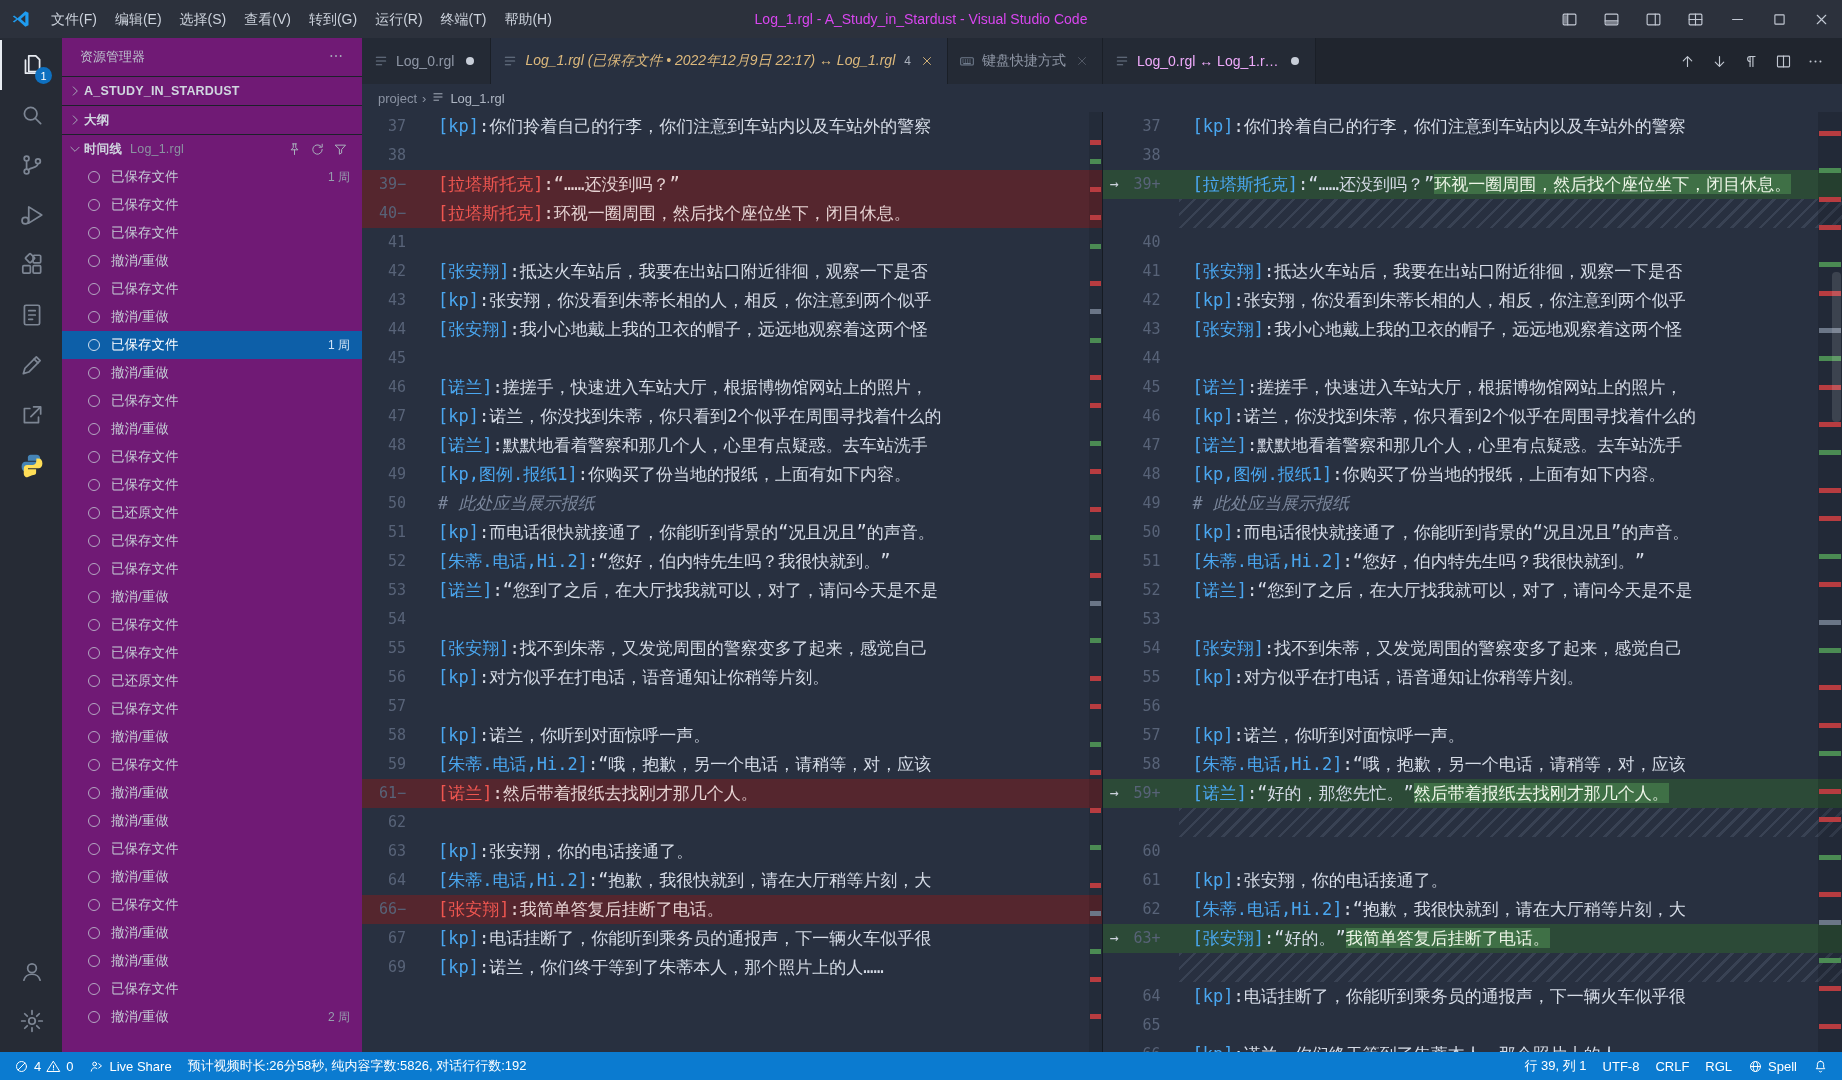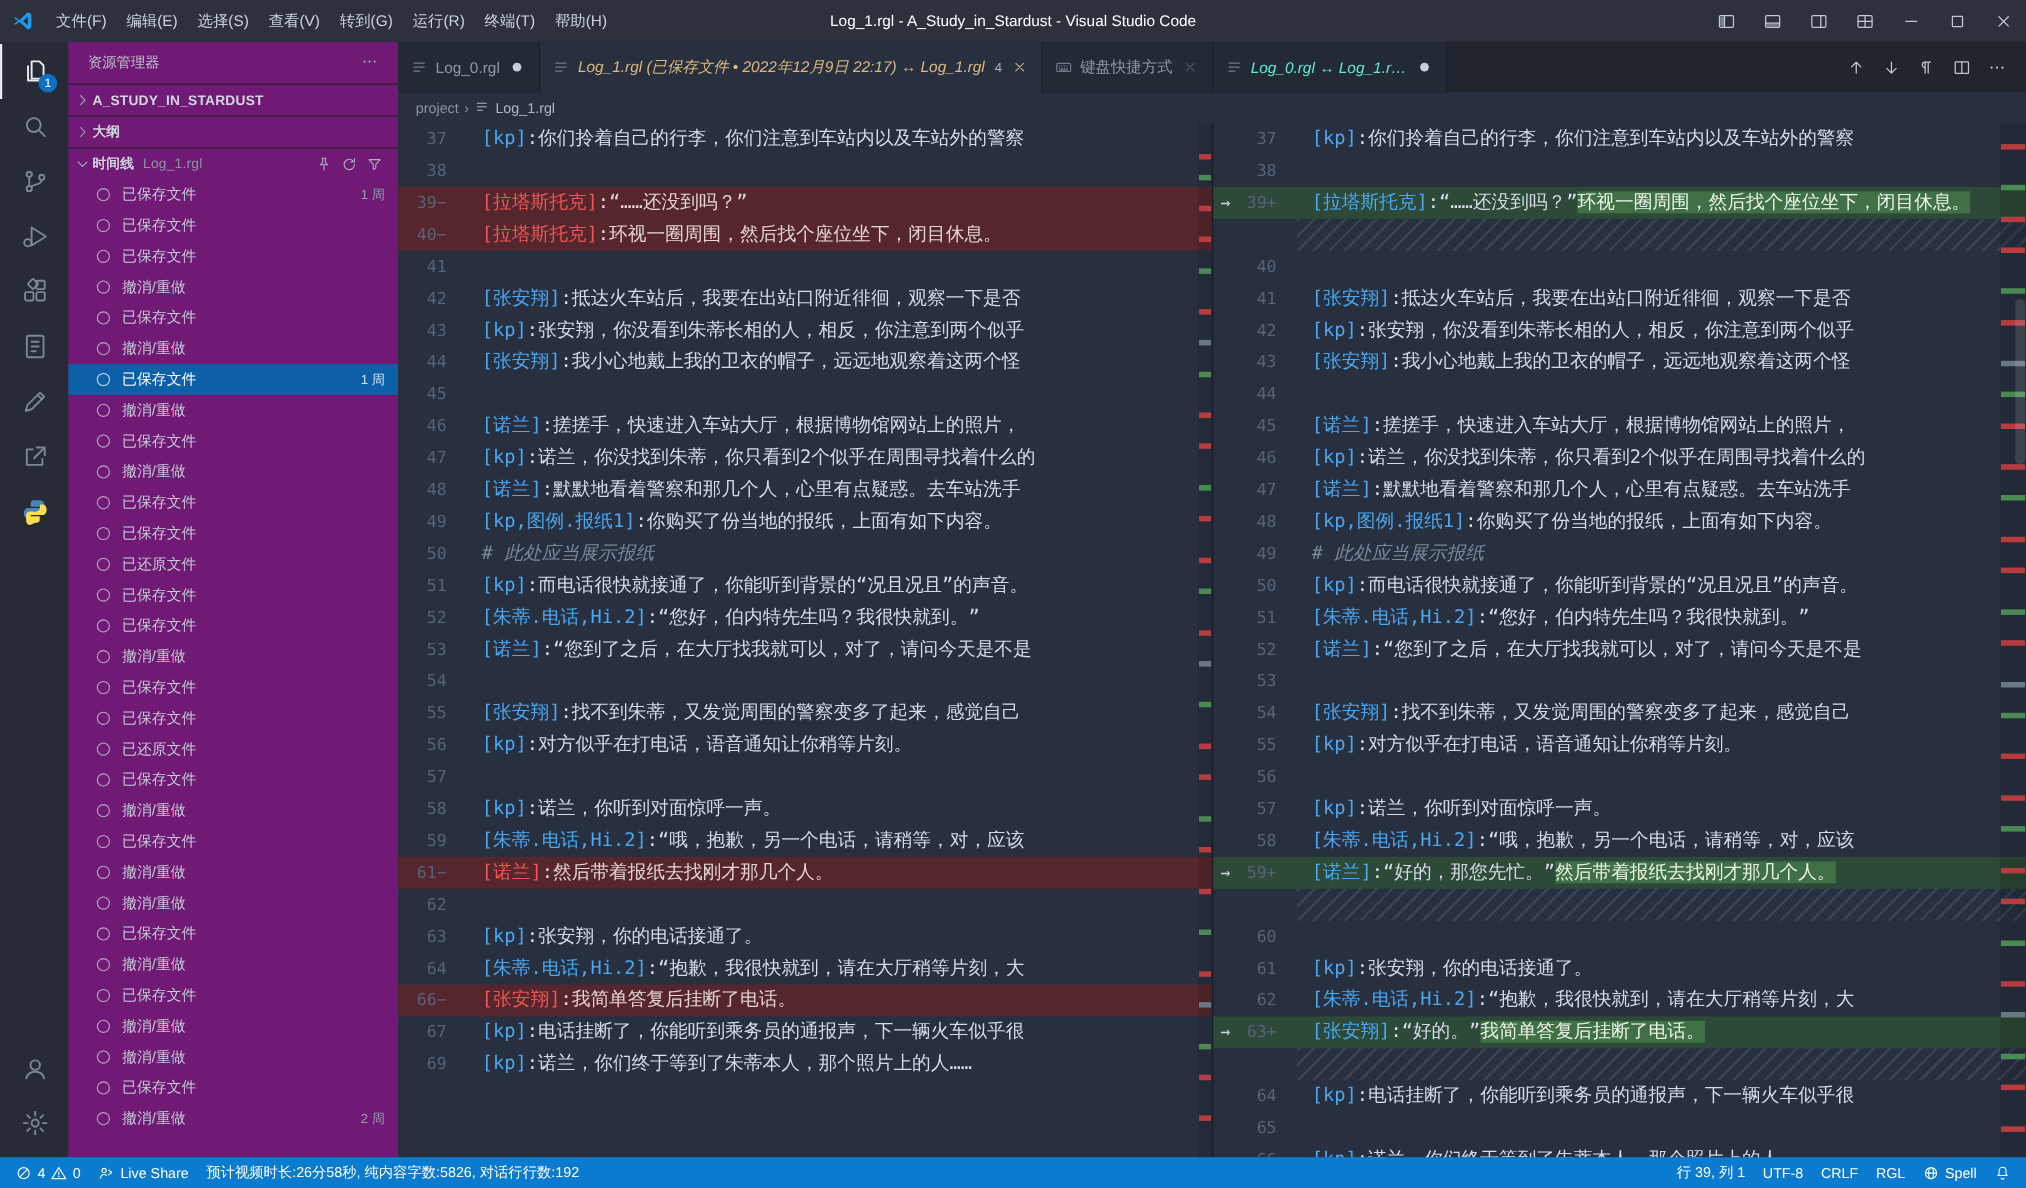--- a/index.html
+++ b/index.html
@@ -6,21 +6,21 @@
   html,body{width:1842px;height:1080px;overflow:hidden;background:#283040;
     font-family:"Liberation Sans","DejaVu Sans",sans-serif;}
   .window{width:1842px;height:1080px;display:flex;flex-direction:column}
 
   
   .titlebar{height:38px;background:#2c313c;display:flex;align-items:center;color:#ccd2dc;font-size:14px;flex:0 0 auto;position:relative;z-index:5}
   .logo{width:42px;display:flex;align-items:center;justify-content:center}
   .logo svg{width:20px;height:20px}
   .menubar{display:flex;align-items:flex-end}
   .menu-item{padding:0 9px;height:26px;line-height:26px;border-radius:4px;white-space:nowrap}
-  .win-title{position:absolute;left:50%;transform:translateX(-50%);color:#ffffff;white-space:nowrap}
+  .win-title{position:absolute;left:50%;transform:translateX(-50%);color:#d946ef;white-space:nowrap}
   .win-controls{margin-left:auto;display:flex;height:100%}
   .wc-btn{width:42px;height:100%;display:flex;align-items:center;justify-content:center;color:#c3c9d4}
   .wc-btn svg{width:17px;height:17px}
 
   
   .main{flex:1;display:flex;min-height:0}
   .activitybar{width:62px;background:#262b35;display:flex;flex-direction:column;align-items:stretch;padding-top:2px}
   .ab-icon{height:50px;display:flex;align-items:center;justify-content:center;color:#7d8694;position:relative;border-left:2px solid transparent}
   .ab-icon svg{width:26px;height:26px}
   .ab-icon.active{color:#e8ecf2;border-left-color:#e8ecf2}
@@ -493,21 +493,21 @@
                   <path d="m6 6 12 12M18 6 6 18"></path>
                 </svg>
               </span>
             </div>
             <div class="tab">
               <span class="tab-icon">
                 <svg viewBox="0 0 24 24" fill="none" stroke="currentColor" stroke-width="1.6" stroke-linecap="round" stroke-linejoin="round">
                   <path d="M5 6.5h14M5 12h14M5 17.5h8"></path>
                 </svg>
               </span>
-              <span class="tab-label" style="color: #5eead4; font-style: italic;">Log_0.rgl ↔ Log_1.r…</span>
+              <span class="tab-label" style="color: #f0abfc;">Log_0.rgl ↔ Log_1.r…</span>
               <span class="tab-ind dot"></span>
             </div>
           </div>
         <div class="editor-actions">
             <div class="ea-btn">
               <svg viewBox="0 0 24 24" fill="none" stroke="currentColor" stroke-width="1.6" stroke-linecap="round" stroke-linejoin="round">
                 <path d="M12 19V5M6 11l6-6 6 6"></path>
               </svg>
             </div>
             <div class="ea-btn">

